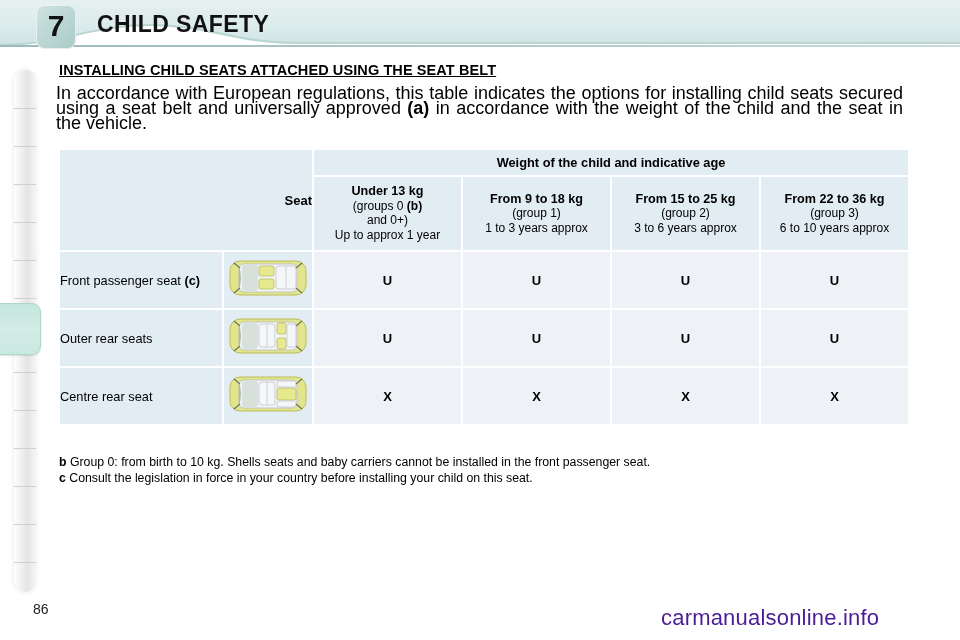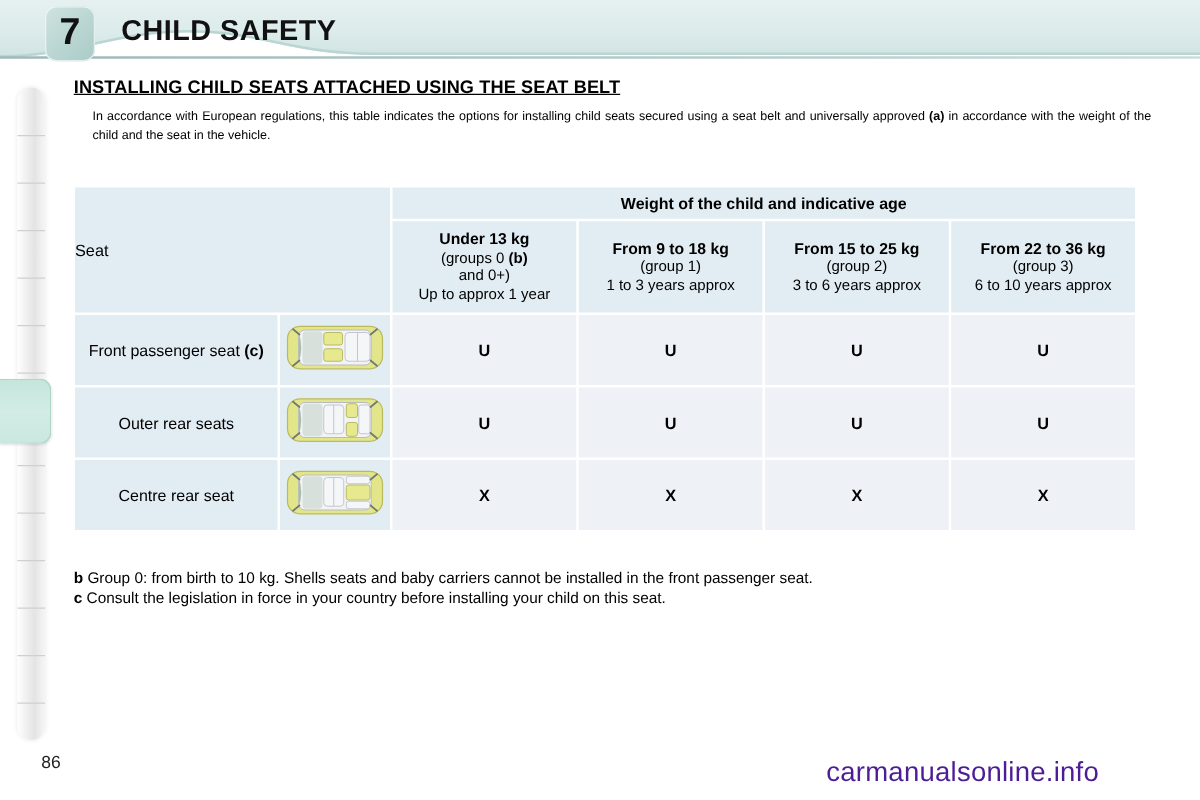--- a/index.html
+++ b/index.html
@@ -92,65 +92,65 @@
   .section-title {
     position: absolute;
     left: 59px; top: 62px;
     font-size: 14.5px;
     font-weight: bold;
     letter-spacing: 0.1px;
     text-decoration: underline;
   }
   .intro {
     position: absolute;
-    left: 74px; top: 86px;
+    left: 56px; top: 86px;
     width: 847px;
-    font-size: 10px;
+    font-size: 18px;
     line-height: 15px;
     text-align: justify;
   }
   .intro b { font-weight: bold; }
 
   
   .tbl {
     position: absolute;
     left: 58px; top: 148px;
     width: 847px;
     border-collapse: separate;
     border-spacing: 2px;
     table-layout: fixed;
   }
   .tbl td {
     background: #e2edf3;
     vertical-align: middle;
     padding: 0;
   }
   .cell-seat-head {
-    text-align: left;
-    font-weight: normal;
+    text-align: right;
+    font-weight: bold;
     font-size: 13px;
     height: 100px;
   }
   .cell-weight-head {
     text-align: center;
     font-weight: bold;
     font-size: 12.8px;
     height: 24px;
   }
   .cell-group {
     text-align: center;
     font-size: 12px;
     line-height: 14.5px;
     height: 72px;
     padding: 3px 2px;
   }
   .cell-group .big { font-weight: bold; font-size: 12.6px; }
   .cell-group b { font-weight: bold; }
 
-  .row-body td { background: #eef2f6; height: 56px; text-align: center; }
+  .row-body td { background: #eef2f6; height: 56px; }
   .cell-label {
     background: #e2edf3 !important;
     padding-left: 8px;
     font-size: 12.8px;
     line-height: 15px;
     width: 162px;
   }
   .cell-label b { font-weight: bold; }
   .cell-car {
     background: #e2edf3 !important;

